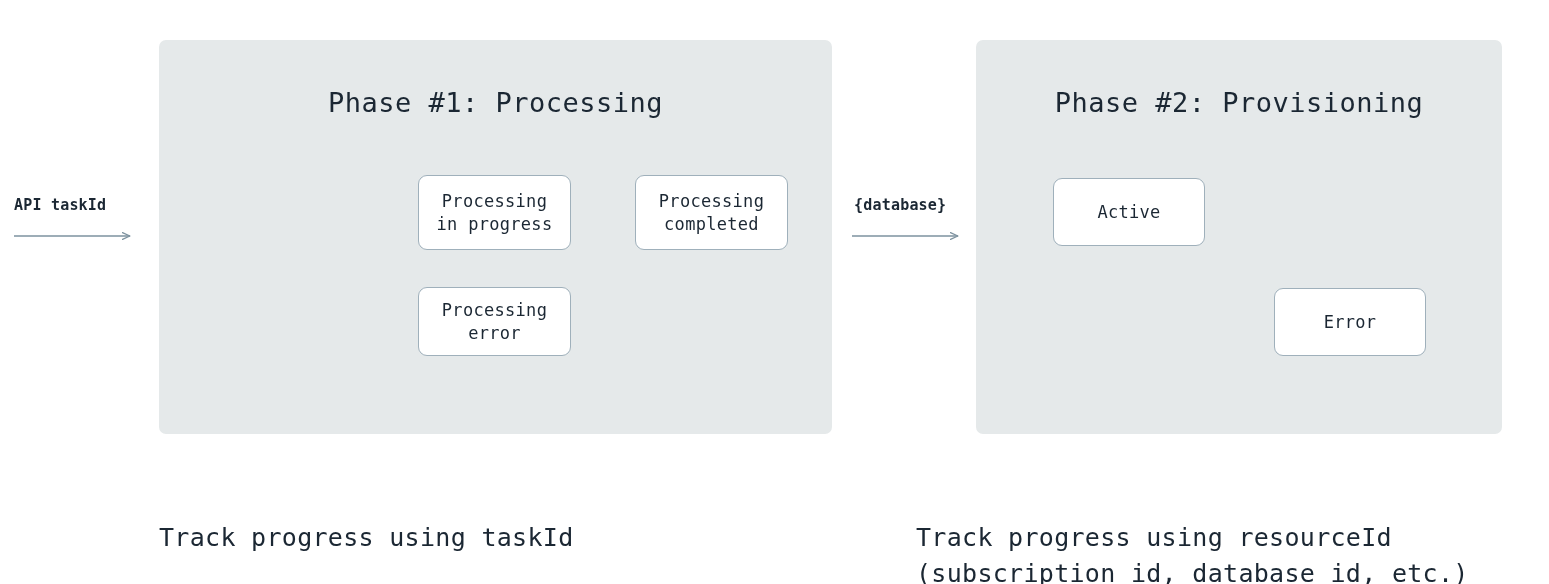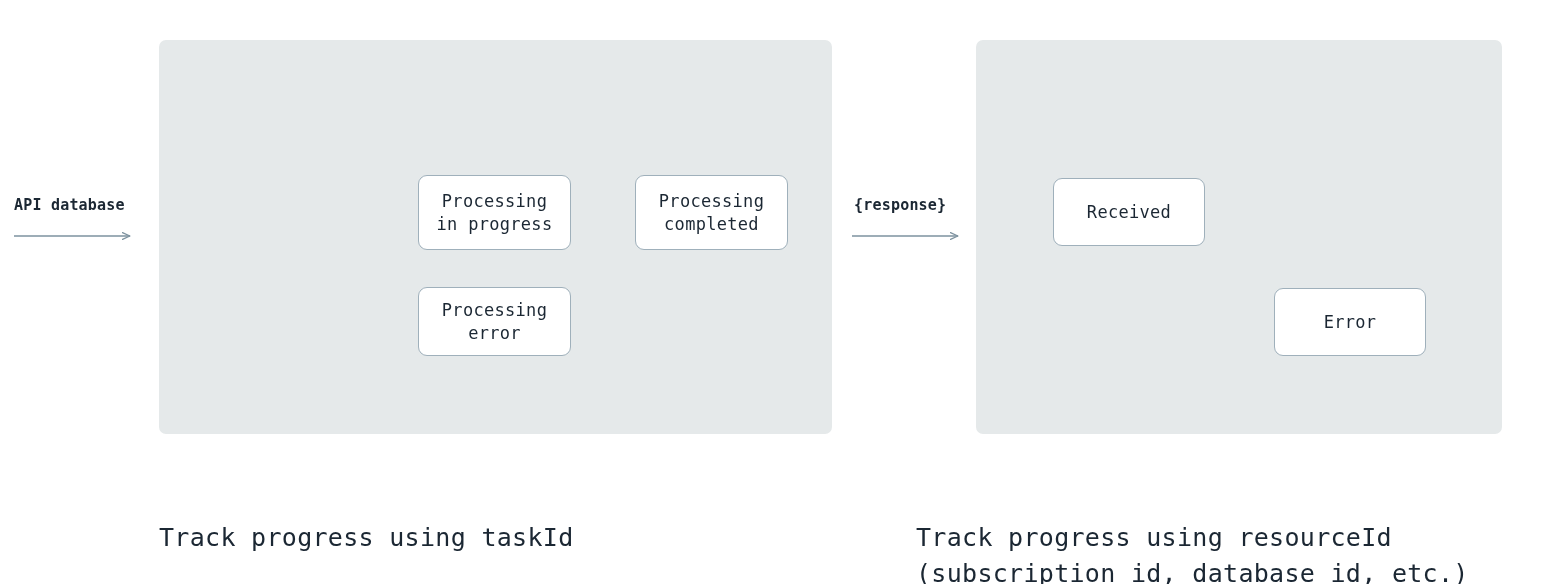--- a/index.html
+++ b/index.html
@@ -97,33 +97,35 @@
     <line x1="494" y1="250" x2="494" y2="284" stroke="#7d929f" stroke-width="1.3" marker-end="url(#ah)"></line>
 
     <line x1="852" y1="236" x2="958" y2="236" stroke="#7d929f" stroke-width="1.3" marker-end="url(#ah)"></line>
 
     <line x1="1206" y1="211" x2="1271" y2="211" stroke="#7d929f" stroke-width="1.3" marker-end="url(#ah)"></line>
 
     <line x1="1206" y1="211" x2="1262" y2="320" stroke="#7d929f" stroke-width="1.3" marker-end="url(#ah)"></line>
   </svg>
 
   <div class="panel" style="left:159px; top:40px; width:673px; height:394px;"></div>
+  <div class="panel-title" style="left:159px; top:87px; width:673px;">Phase #1: Processing</div>
 
   <div class="node" style="left:418px; top:175px; width:153px; height:75px;">Processing
 in progress</div>
   <div class="node" style="left:635px; top:175px; width:153px; height:75px;">Processing
 completed</div>
   <div class="node" style="left:418px; top:287px; width:153px; height:69px;">Processing
 error</div>
 
-  <div class="edge-label" style="left:14px; top:196px;">API database</div>
-  <div class="edge-label" style="left:854px; top:196px;">{response}</div>
+  <div class="edge-label" style="left:14px; top:196px;">API taskId</div>
+  <div class="edge-label" style="left:854px; top:196px;">{database}</div>
 
   <div class="panel" style="left:976px; top:40px; width:526px; height:394px;"></div>
+  <div class="panel-title" style="left:976px; top:87px; width:526px;">Phase #2: Provisioning</div>
 
-  <div class="node" style="left:1053px; top:178px; width:152px; height:68px;">Received</div>
+  <div class="node" style="left:1053px; top:178px; width:152px; height:68px;">Active</div>
   <div class="node" style="left:1274px; top:288px; width:152px; height:68px;">Error</div>
 
   <div class="caption" style="left:159px; top:473px; width:673px;">Track progress using taskId</div>
   <div class="caption" style="left:916px; top:473px; width:646px;">Track progress using resourceId
 (subscription id, database id, etc.)</div>
 
 </div>
 
 </body></html>

